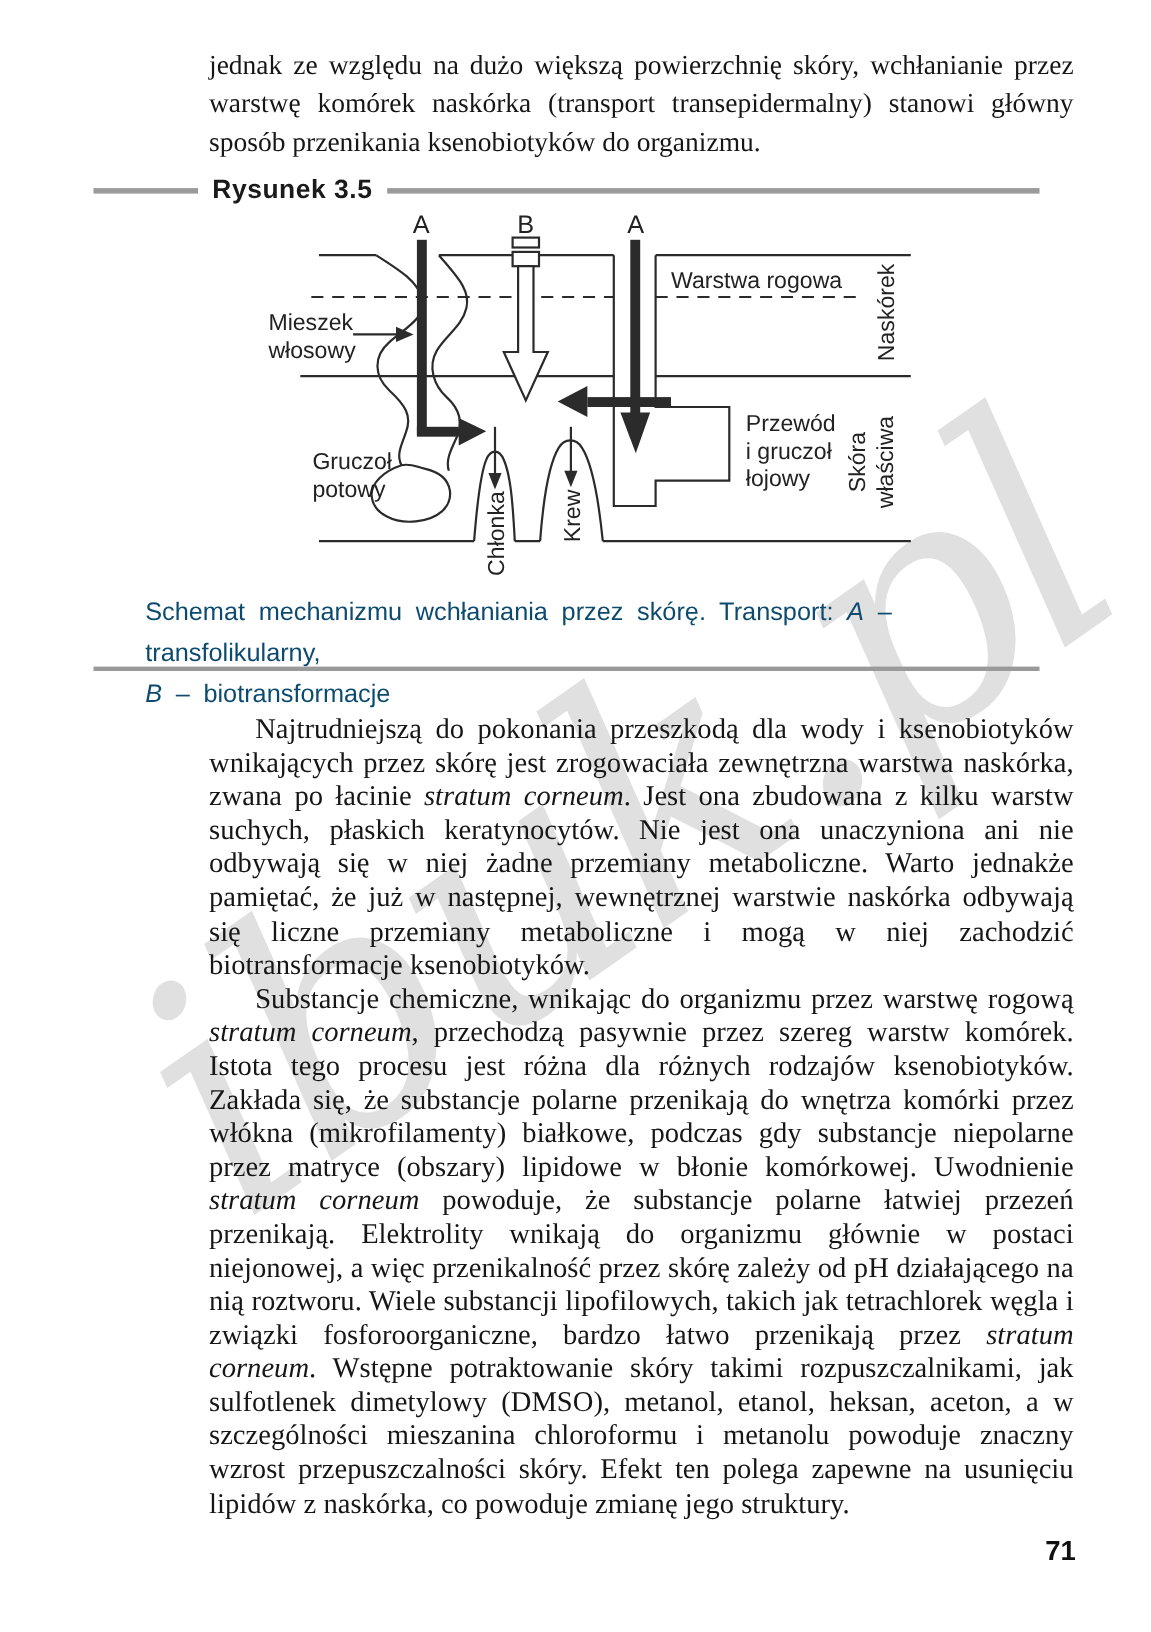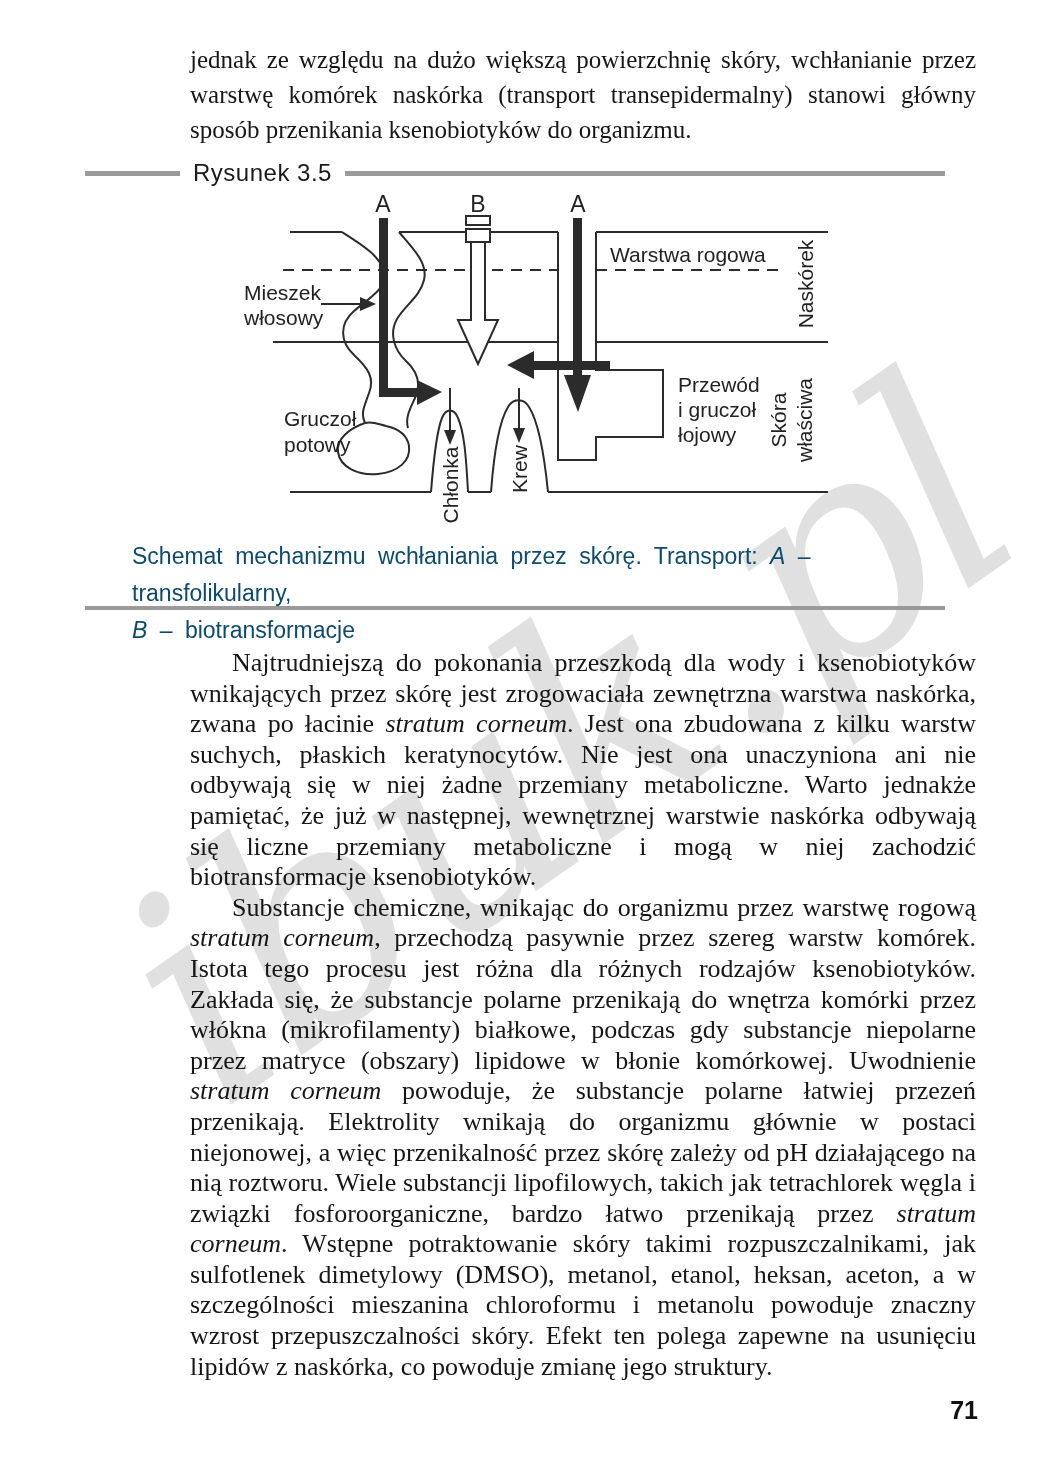--- a/index.html
+++ b/index.html
@@ -31,21 +31,21 @@
     font-size:25px;line-height:35px;text-align:justify;
   }
   .fig-header{
     position:absolute;left:85px;top:158px;width:860px;height:30px;
     display:flex;align-items:center;gap:13px;
     font-family:"Liberation Sans", sans-serif;
   }
   .fig-header .rule-l{width:95px;height:5px;background:#9a9a9a;}
   .fig-header .rule-r{flex:1;height:5px;background:#9a9a9a;}
   .fig-header .label{
-    font-size:24px;font-weight:normal;color:#1a1a1a;letter-spacing:0.5px;white-space:nowrap;
+    font-size:24px;font-weight:bold;color:#1a1a1a;letter-spacing:0.5px;white-space:nowrap;
   }
   .diagram{position:absolute;left:228px;top:192px;}
   .diagram text{
     font-family:"Liberation Sans", sans-serif;
     font-size:21px;fill:#222;
   }
   .diagram .ab{font-size:23px;}
   .caption{
     position:absolute;left:132px;top:538px;width:786px;
     font-family:"Liberation Sans", sans-serif;

